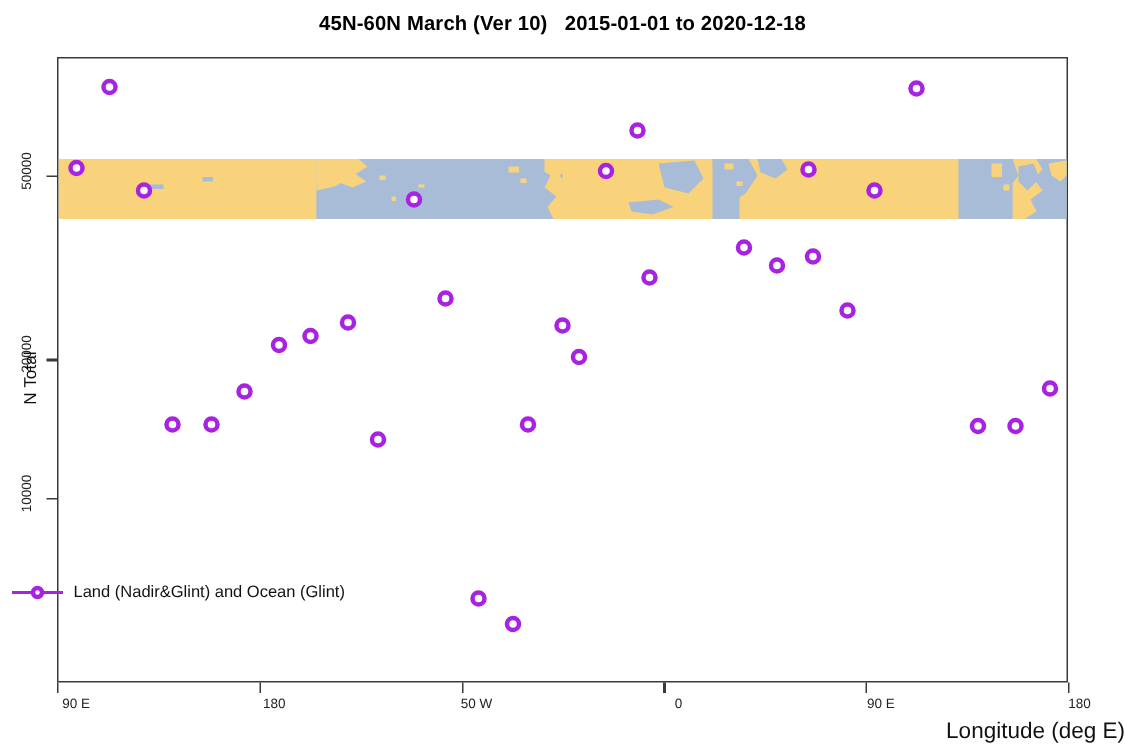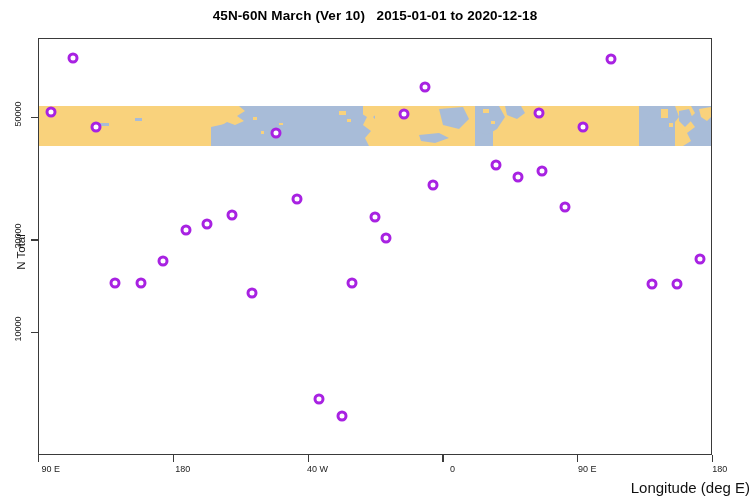--- a/index.html
+++ b/index.html
@@ -255,24 +255,31 @@
       <div class="ytick-label" style="top: 108.724px;"><span>50000</span></div>
     </div>
   <div id="yaxis-title">N Total</div>
 
   <div id="xticks">
       <div class="xtick-mark" style="left: 38px;"></div>
       <div class="xtick-label" style="left: 38px; transform: translateX(-35%);">90 E</div>
       <div class="xtick-mark" style="left: 172.8px;"></div>
       <div class="xtick-label" style="left: 172.8px;">180</div>
       <div class="xtick-mark" style="left: 307.6px;"></div>
-      <div class="xtick-label" style="left: 307.6px;">40 W</div>
+      <div class="xtick-label" style="left: 307.6px;">50 W</div>
       <div class="xtick-mark" style="left: 442.4px;"></div>
       <div class="xtick-label" style="left: 442.4px;">0</div>
       <div class="xtick-mark" style="left: 577.2px;"></div>
       <div class="xtick-label" style="left: 577.2px;">90 E</div>
       <div class="xtick-mark" style="left: 712px;"></div>
       <div class="xtick-label" style="left: 712px; transform: translateX(-65%);">180</div>
     </div>
   <div id="xaxis-title">Longitude (deg E)</div>
 
+  <div id="legend">
+    <div class="legend-sample">
+      <div class="legend-line"></div>
+      <div class="legend-marker"></div>
+    </div>
+    <div id="legend-label">Land (Nadir&amp;Glint) and Ocean (Glint)</div>
+  </div>
 
 </div>
 
 </body></html>

